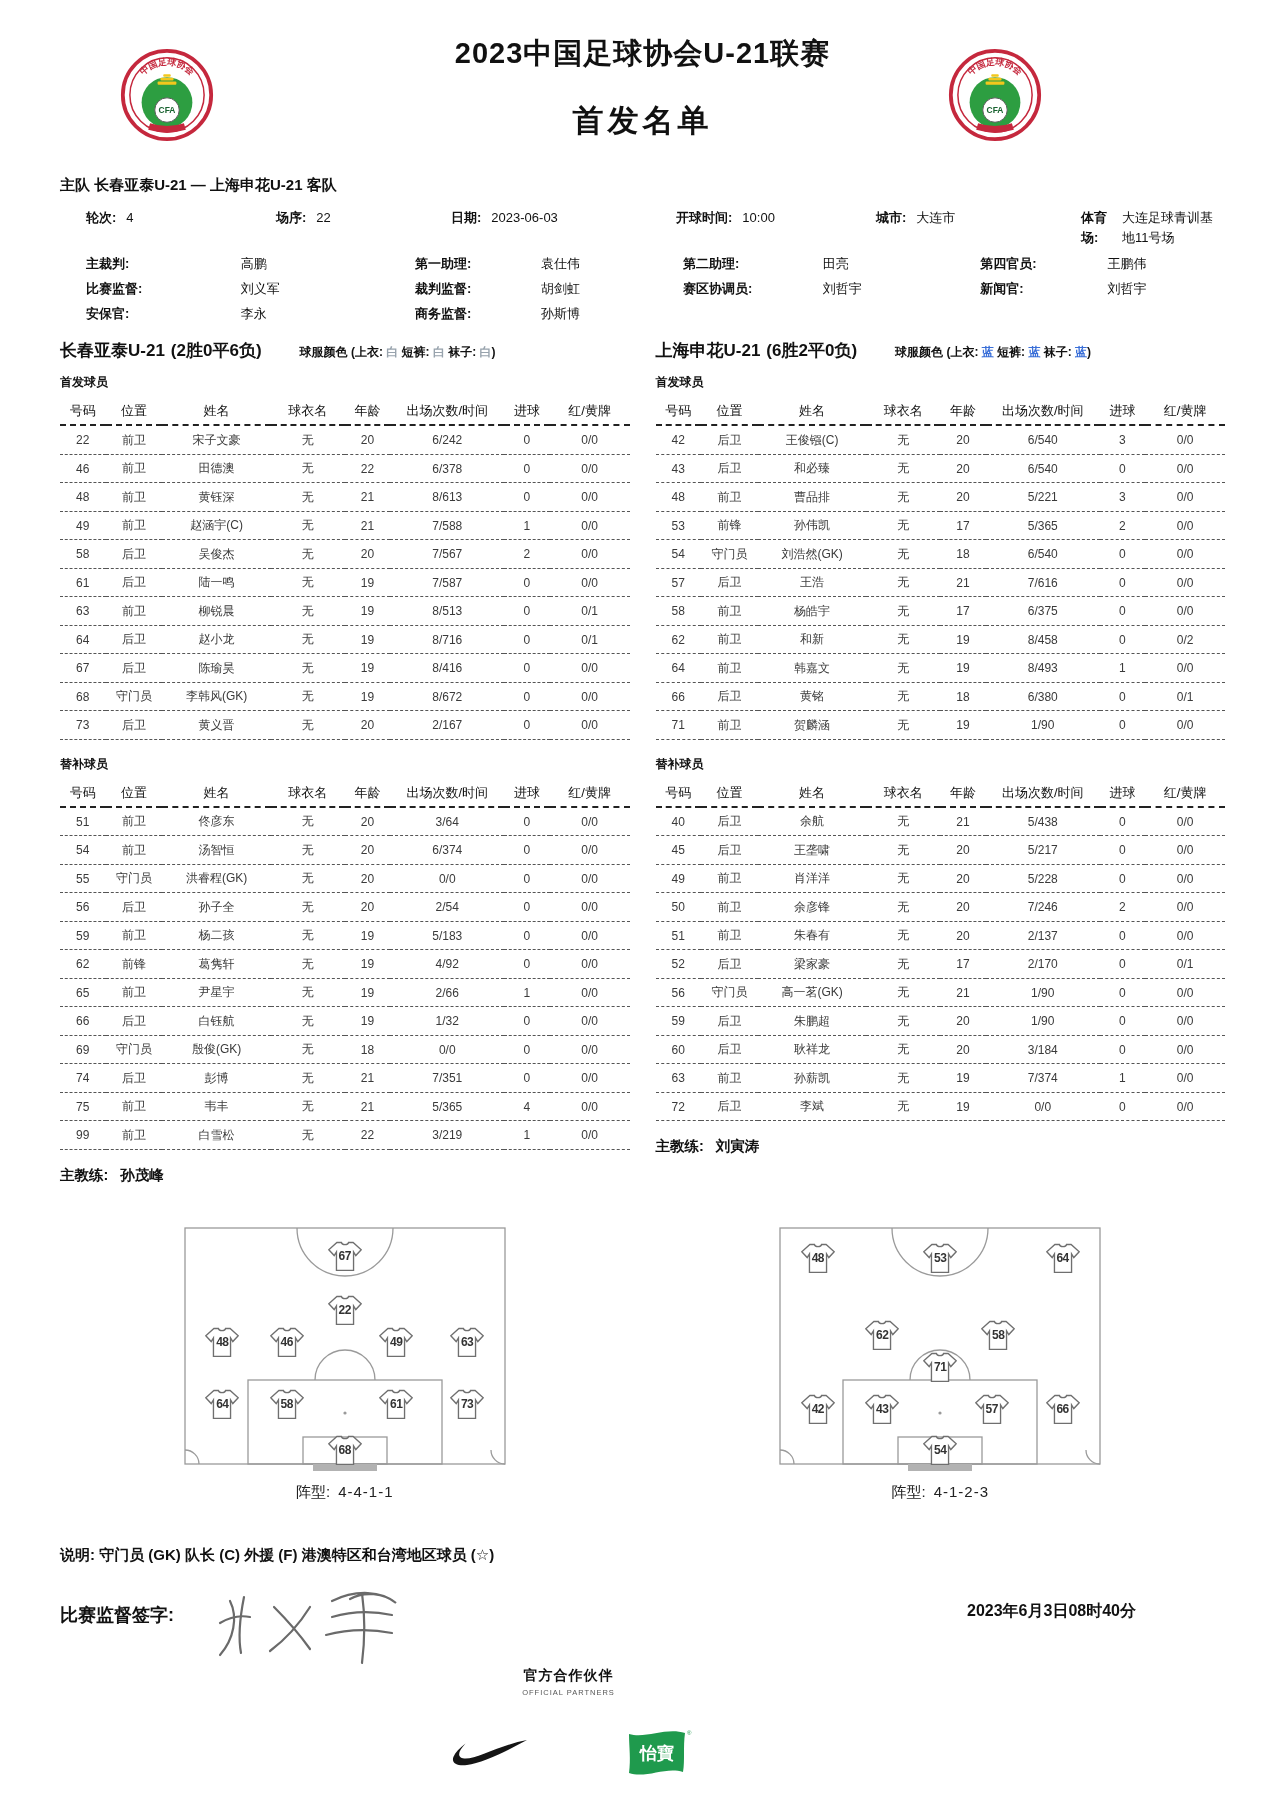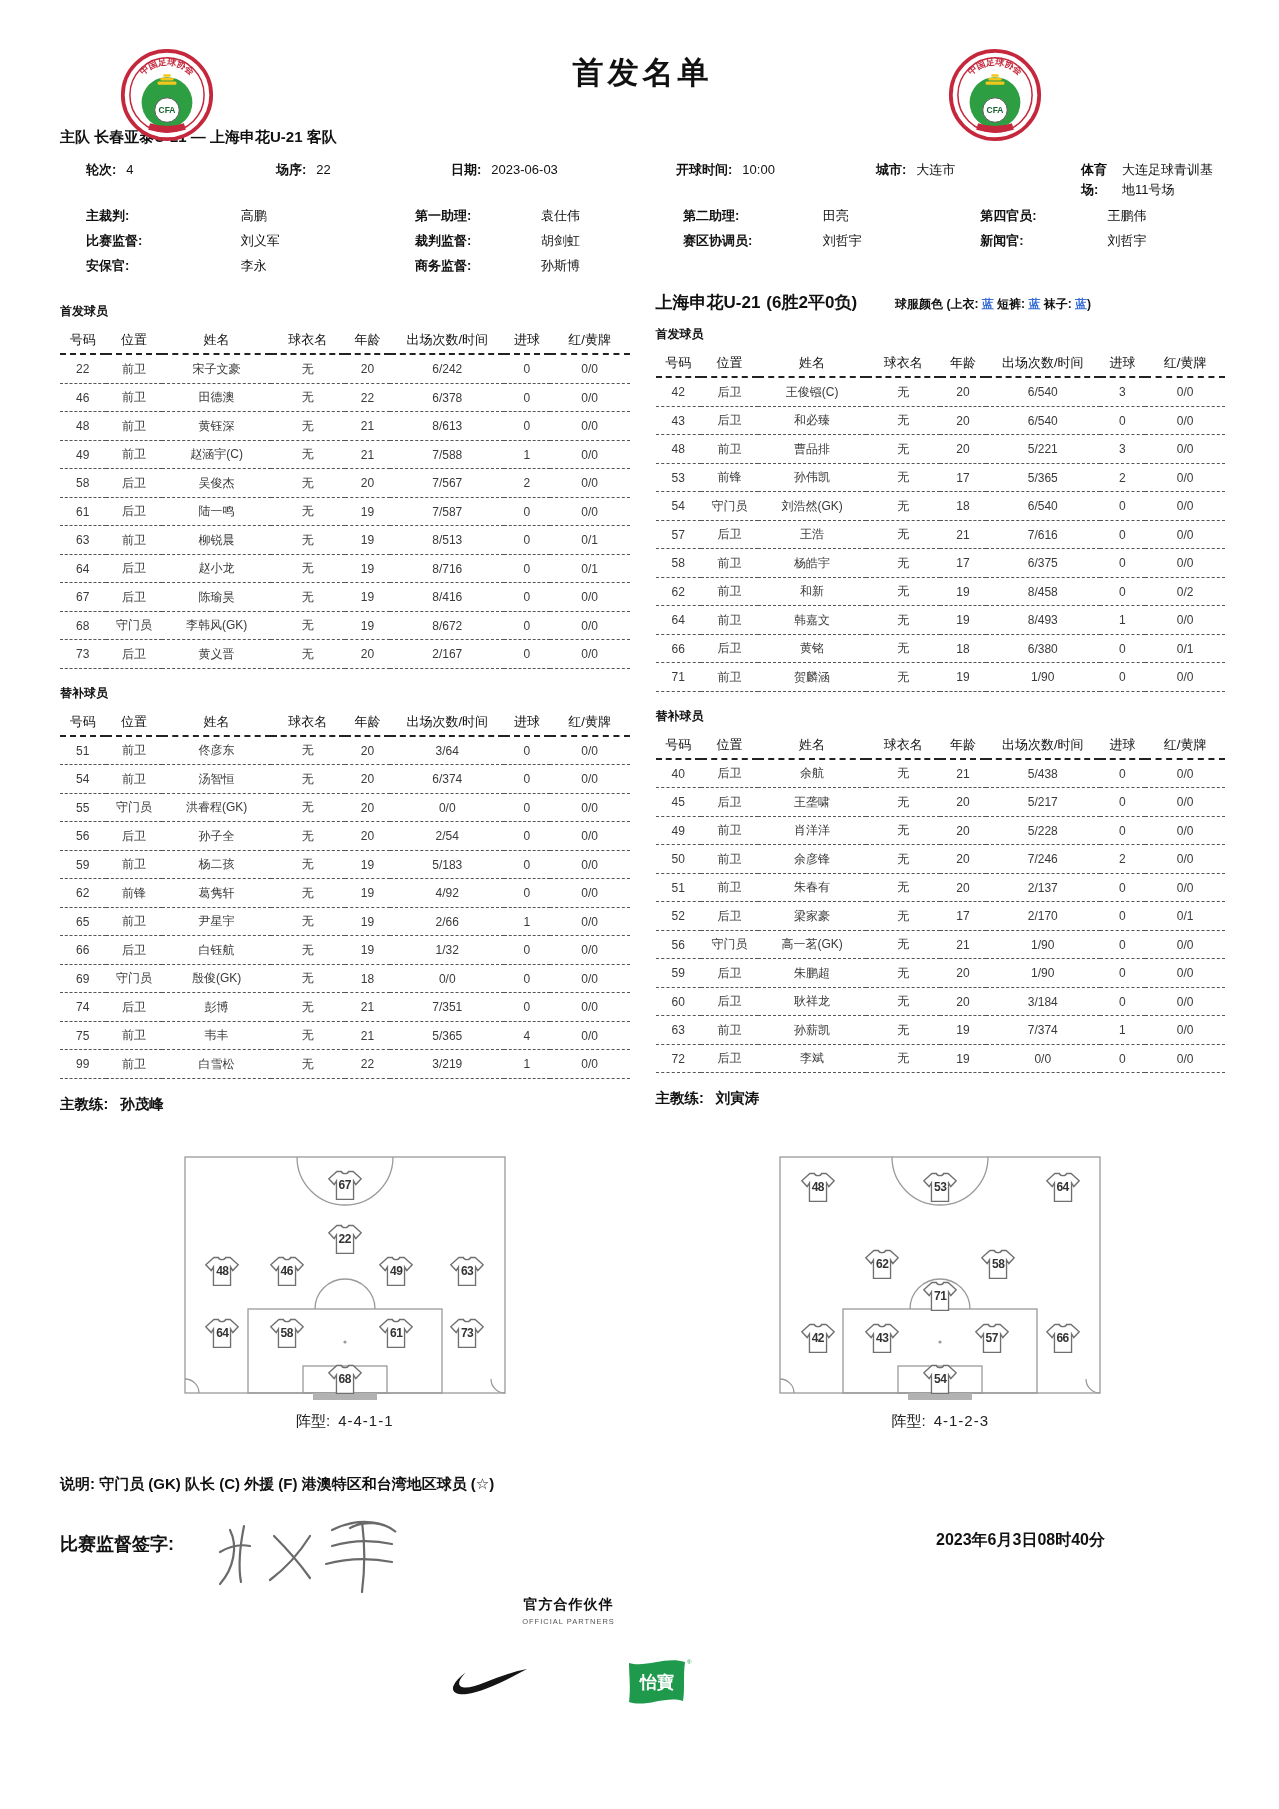--- a/index.html
+++ b/index.html
@@ -53,21 +53,21 @@
   .shirt { position: absolute; width: 36px; height: 32px; transform: translate(-50%,-50%); }
   .shirt svg { position: absolute; left: 0; top: 0; }
   .shirt .num { position: absolute; left: 0; top: 9px; width: 100%; text-align: center; font-size: 12px; font-weight: bold; color: #333; letter-spacing: -0.5px; }
   .formation { margin-top: 10px; font-size: 15px; color: #222; }
   .formation .fval { margin-left: 8px; letter-spacing: 1px; }
   
   .note { margin-top: 44px; font-size: 15px; font-weight: bold; }
   .sign-row { display: flex; align-items: flex-start; margin-top: 14px; }
   .sign-label { font-size: 18px; font-weight: bold; padding-top: 24px; }
   .signature { margin-left: 30px; }
-  .datetime { margin-left: auto; margin-right: 120px; font-size: 16px; font-weight: bold; padding-top: 22px; }
+  .datetime { margin-left: auto; margin-right: 89px; font-size: 16px; font-weight: bold; padding-top: 22px; }
   .partners { text-align: center; transform: translateX(-74px); margin-top: 2px; }
   .partners-title { font-size: 14px; font-weight: bold; letter-spacing: 1px; }
   .partners-sub { font-size: 7.5px; color: #555; letter-spacing: 1px; margin-top: 3px; }
   .logos { display: flex; justify-content: center; align-items: center; gap: 92px; margin-top: 30px; }
   .cestbon { position: relative; width: 72px; height: 52px; }
 </style>
 </head>
 <body>
 
 <div class="page">
@@ -105,20 +105,21 @@
         <rect x="43" y="31.6" width="14" height="3" rx="1"></rect>
         <rect x="40" y="35.6" width="20" height="3.4" rx="1"></rect>
       </g>
       <circle cx="50" cy="66" r="13" fill="#fff" stroke="#555" stroke-width="1"></circle>
       <text x="50" y="69.5" font-size="9" fill="#18622f" font-weight="bold" text-anchor="middle">CFA</text>
       <path d="M30,87 Q50,93 70,87 L68,80 Q50,86 32,80 Z" fill="#c5283d"></path>
     </svg>
   </div>
 
   <div class="title-block">
+    <div class="title-main">2023中国足球协会U-21联赛</div>
     <div class="title-sub">首发名单</div>
   </div>
 
   <div class="match-line">主队 长春亚泰U-21 — 上海申花U-21 客队</div>
   <div class="info-row">
       <span class="pair">
         <span class="plbl">轮次:</span>
         <span class="pval">4</span>
       </span>
       <span class="pair">
@@ -184,20 +185,25 @@
         <span class="pval">李永</span>
       </span>
       <span class="pair">
         <span class="plbl">商务监督:</span>
         <span class="pval">孙斯博</span>
       </span>
     </div>
 
   <div class="teams">
     <section>
+      <div class="team-header">
+        <span class="team-name">长春亚泰U-21</span>
+        <span class="team-record">(2胜0平6负)</span>
+        <span class="kit"><span>球服颜色 (</span><span>上衣: </span><span class="kitv" style="color: rgb(152, 163, 173);">白</span><span> 短裤: </span><span class="kitv" style="color: rgb(152, 163, 173);">白</span><span> 袜子: </span><span class="kitv" style="color: rgb(152, 163, 173);">白</span><span>)</span></span>
+      </div>
       <div class="group-label">首发球员</div>
       <table>
           <colgroup>
             <col style="width: 8%;">
             <col style="width: 10%;">
             <col style="width: 19%;">
             <col style="width: 13%;">
             <col style="width: 8%;">
             <col style="width: 20%;">
             <col style="width: 8%;">

